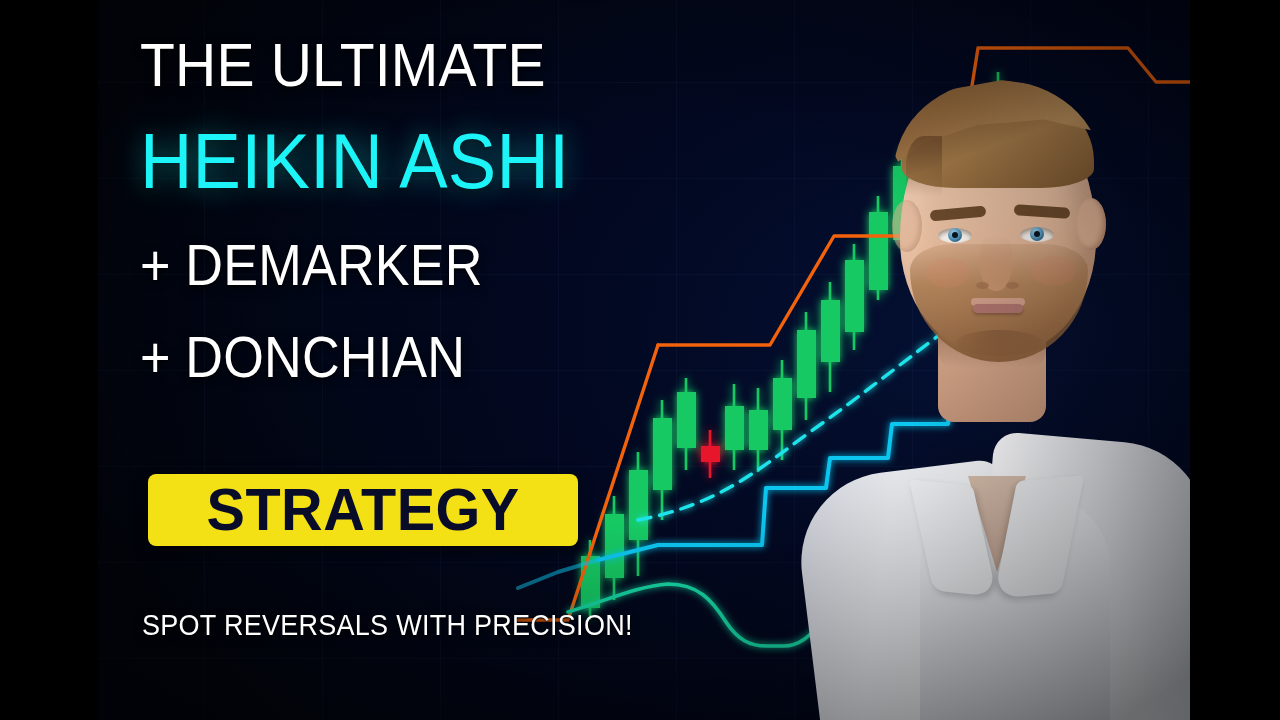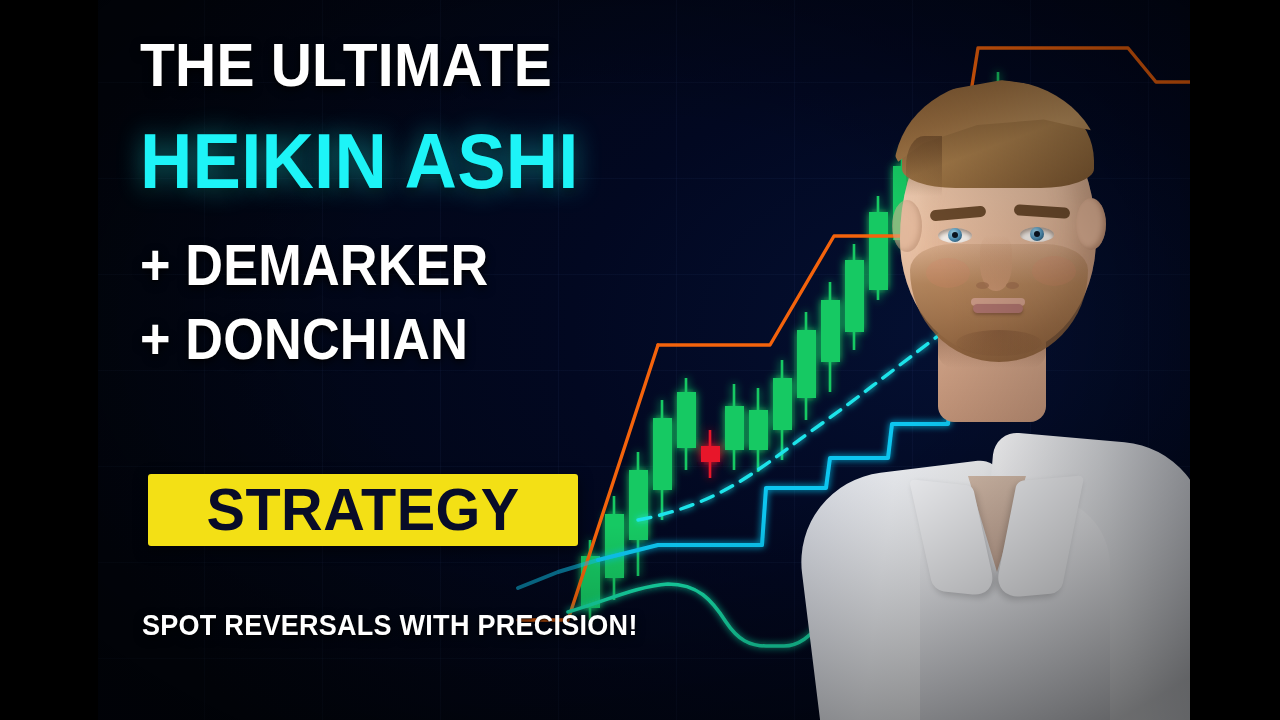--- a/index.html
+++ b/index.html
@@ -104,42 +104,42 @@
      background:#a9706a;border-radius:6px;box-shadow:0 2px 3px rgba(90,50,40,.45);}
   .lip{position:absolute;left:183px;top:268px;width:54px;height:8px;background:#d9a79b;border-radius:6px;opacity:.7;}
   .cheek{position:absolute;width:44px;height:30px;border-radius:50%;background:rgba(214,132,106,.22);}
   .cheek.l{left:138px;top:228px;}
   .cheek.r{left:244px;top:226px;}
   .chinshade{position:absolute;left:168px;top:300px;width:86px;height:26px;
      background:radial-gradient(ellipse at 50% 0,rgba(110,70,45,.45),rgba(110,70,45,0));border-radius:50%;}
 
   
   .txt{position:absolute;z-index:40;color:#fff;letter-spacing:.2px;
-       font-family:"Liberation Sans",sans-serif;font-weight:700;
+       font-family:"Liberation Sans",sans-serif;font-weight:400;
        text-shadow:0 3px 10px rgba(0,0,0,.85), 0 1px 2px rgba(0,0,0,.9);
        white-space:nowrap;}
 
   #l-ultimate{left:140px;top:34px;font-size:62px;line-height:62px;}
   #l-ultimate span{display:inline-block;transform:scaleX(.92);transform-origin:left center;}
 
   #l-heikin{left:140px;top:122px;font-size:78px;line-height:78px;color:#1df4f7;
             text-shadow:0 0 26px rgba(29,244,247,.45),0 3px 10px rgba(0,0,0,.8);}
   #l-heikin span{display:inline-block;transform:scaleX(.93);transform-origin:left center;}
 
   #l-demarker{left:140px;top:236px;font-size:58px;line-height:58px;}
   #l-demarker span{display:inline-block;transform:scaleX(.9);transform-origin:left center;}
 
-  #l-donchian{left:140px;top:310px;font-size:58px;line-height:58px;}
+  #l-donchian{left:140px;top:328px;font-size:58px;line-height:58px;}
   #l-donchian span{display:inline-block;transform:scaleX(.9);transform-origin:left center;}
 
   #l-channels{left:202px;top:384px;font-size:58px;line-height:58px;}
   #l-channels span{display:inline-block;transform:scaleX(.9);transform-origin:left center;}
 
   #strategy-band{position:absolute;z-index:41;left:148px;top:474px;width:430px;height:72px;
-     background:#f3e015;border-radius:3px;display:flex;align-items:center;justify-content:center;
+     background:#f3e015;border-radius:8px;display:flex;align-items:center;justify-content:center;
      box-shadow:0 4px 14px rgba(0,0,0,.55);}
   #l-strategy{color:#080c28;font-size:60px;line-height:60px;font-weight:700;letter-spacing:.5px;
      text-shadow:none;white-space:nowrap;}
   #l-strategy span{display:inline-block;transform:scaleX(.96);transform-origin:center;}
 
   #l-tagline{left:142px;top:602px;font-size:30px;line-height:45px;letter-spacing:.3px;}
   #l-tagline span{display:inline-block;transform:scaleX(.9);transform-origin:left center;}
 </style>
 </head>
 <body>

